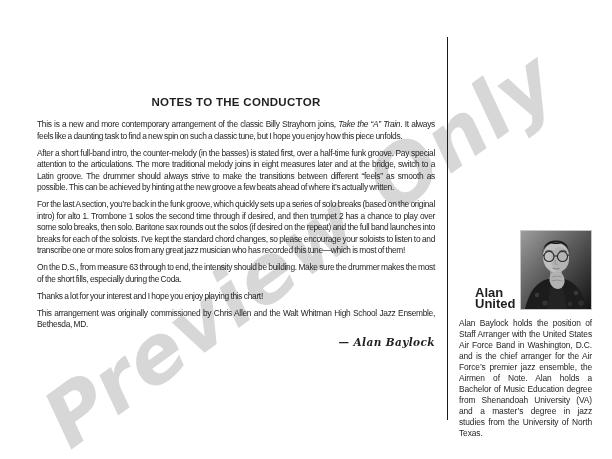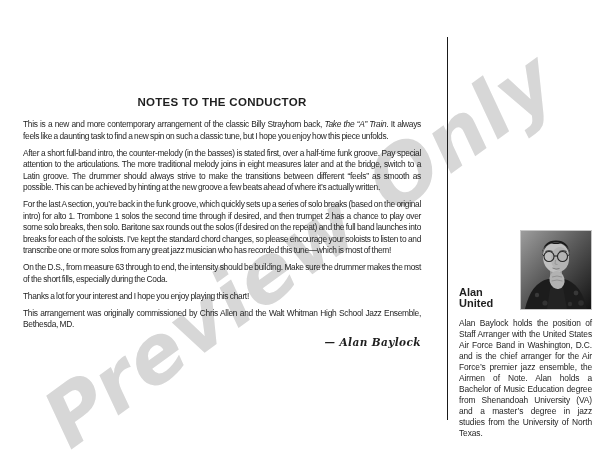--- a/index.html
+++ b/index.html
@@ -29,21 +29,21 @@
     color: #d7d7d7;
     white-space: nowrap;
     transform: rotate(-36deg);
     z-index: 0;
     pointer-events: none;
   }
 
   
   .main {
     position: absolute;
-    left: 23px; top: 95px;
+    left: 37px; top: 95px;
     width: 398px;
     z-index: 1;
   }
   .main h1 {
     margin: 0 0 10px 0;
     font-size: 11.5px;
     line-height: 14px;
     font-weight: bold;
     text-align: center;
     letter-spacing: 0.3px;
@@ -87,22 +87,22 @@
     position: absolute;
     right: 0; top: 0;
     width: 72px; height: 80px;
     border: 1px solid #c6c6c6;
     box-sizing: border-box;
     background: #333;
   }
   .photo svg { display: block; }
   .author-name {
     position: absolute;
-    left: 0; top: 57px;
-    font-size: 11px;
+    left: 16px; top: 57px;
+    font-size: 13px;
     line-height: 11px;
     font-weight: bold;
   }
   .bio {
     position: absolute;
     left: 0; top: 88px;
     width: 133px;
     margin: 0;
     font-size: 8.4px;
     line-height: 11px;
@@ -113,21 +113,21 @@
 </head>
 <body style="color: rgb(31, 31, 31);">
 
 <div class="page">
 
   <div class="watermark" style="color: rgb(215, 215, 215);">Preview Only</div>
 
   <div class="main">
     <h1>NOTES TO THE CONDUCTOR</h1>
     <div>
-        <p><span>This is a new and more contemporary arrangement of the classic Billy Strayhorn back, </span><em>Take the “A” Train</em><span>. It always feels like a daunting task to find a new spin on such a classic tune, but I hope you enjoy how this piece unfolds.</span></p>
+        <p><span>This is a new and more contemporary arrangement of the classic Billy Strayhorn joins, </span><em>Take the “A” Train</em><span>. It always feels like a daunting task to find a new spin on such a classic tune, but I hope you enjoy how this piece unfolds.</span></p>
         <p><span>After a short full-band intro, the counter-melody (in the basses) is stated first, over a half-time funk groove. Pay special attention to the articulations. The more traditional melody joins in eight measures later and at the bridge, switch to a Latin groove. The drummer should always strive to make the transitions between different “feels” as smooth as possible. This can be achieved by hinting at the new groove a few beats ahead of where it’s actually written.</span></p>
         <p><span>For the last A section, you’re back in the funk groove, which quickly sets up a series of solo breaks (based on the original intro) for alto 1. Trombone 1 solos the second time through if desired, and then trumpet 2 has a chance to play over some solo breaks, then solo. Baritone sax rounds out the solos (if desired on the repeat) and the full band launches into breaks for each of the soloists. I’ve kept the standard chord changes, so please encourage your soloists to listen to and transcribe one or more solos from any great jazz musician who has recorded this tune—which is most of them!</span></p>
         <p><span>On the D.S., from measure 63 through to end, the intensity should be building. Make sure the drummer makes the most of the short fills, especially during the Coda.</span></p>
         <p><span>Thanks a lot for your interest and I hope you enjoy playing this chart!</span></p>
         <p><span>This arrangement was originally commissioned by Chris Allen and the Walt Whitman High School Jazz Ensemble, Bethesda, MD.</span></p>
       </div>
     <div class="signature">— Alan Baylock</div>
   </div>
 
   <div class="rule" style="background: rgb(26, 26, 26);"></div>

